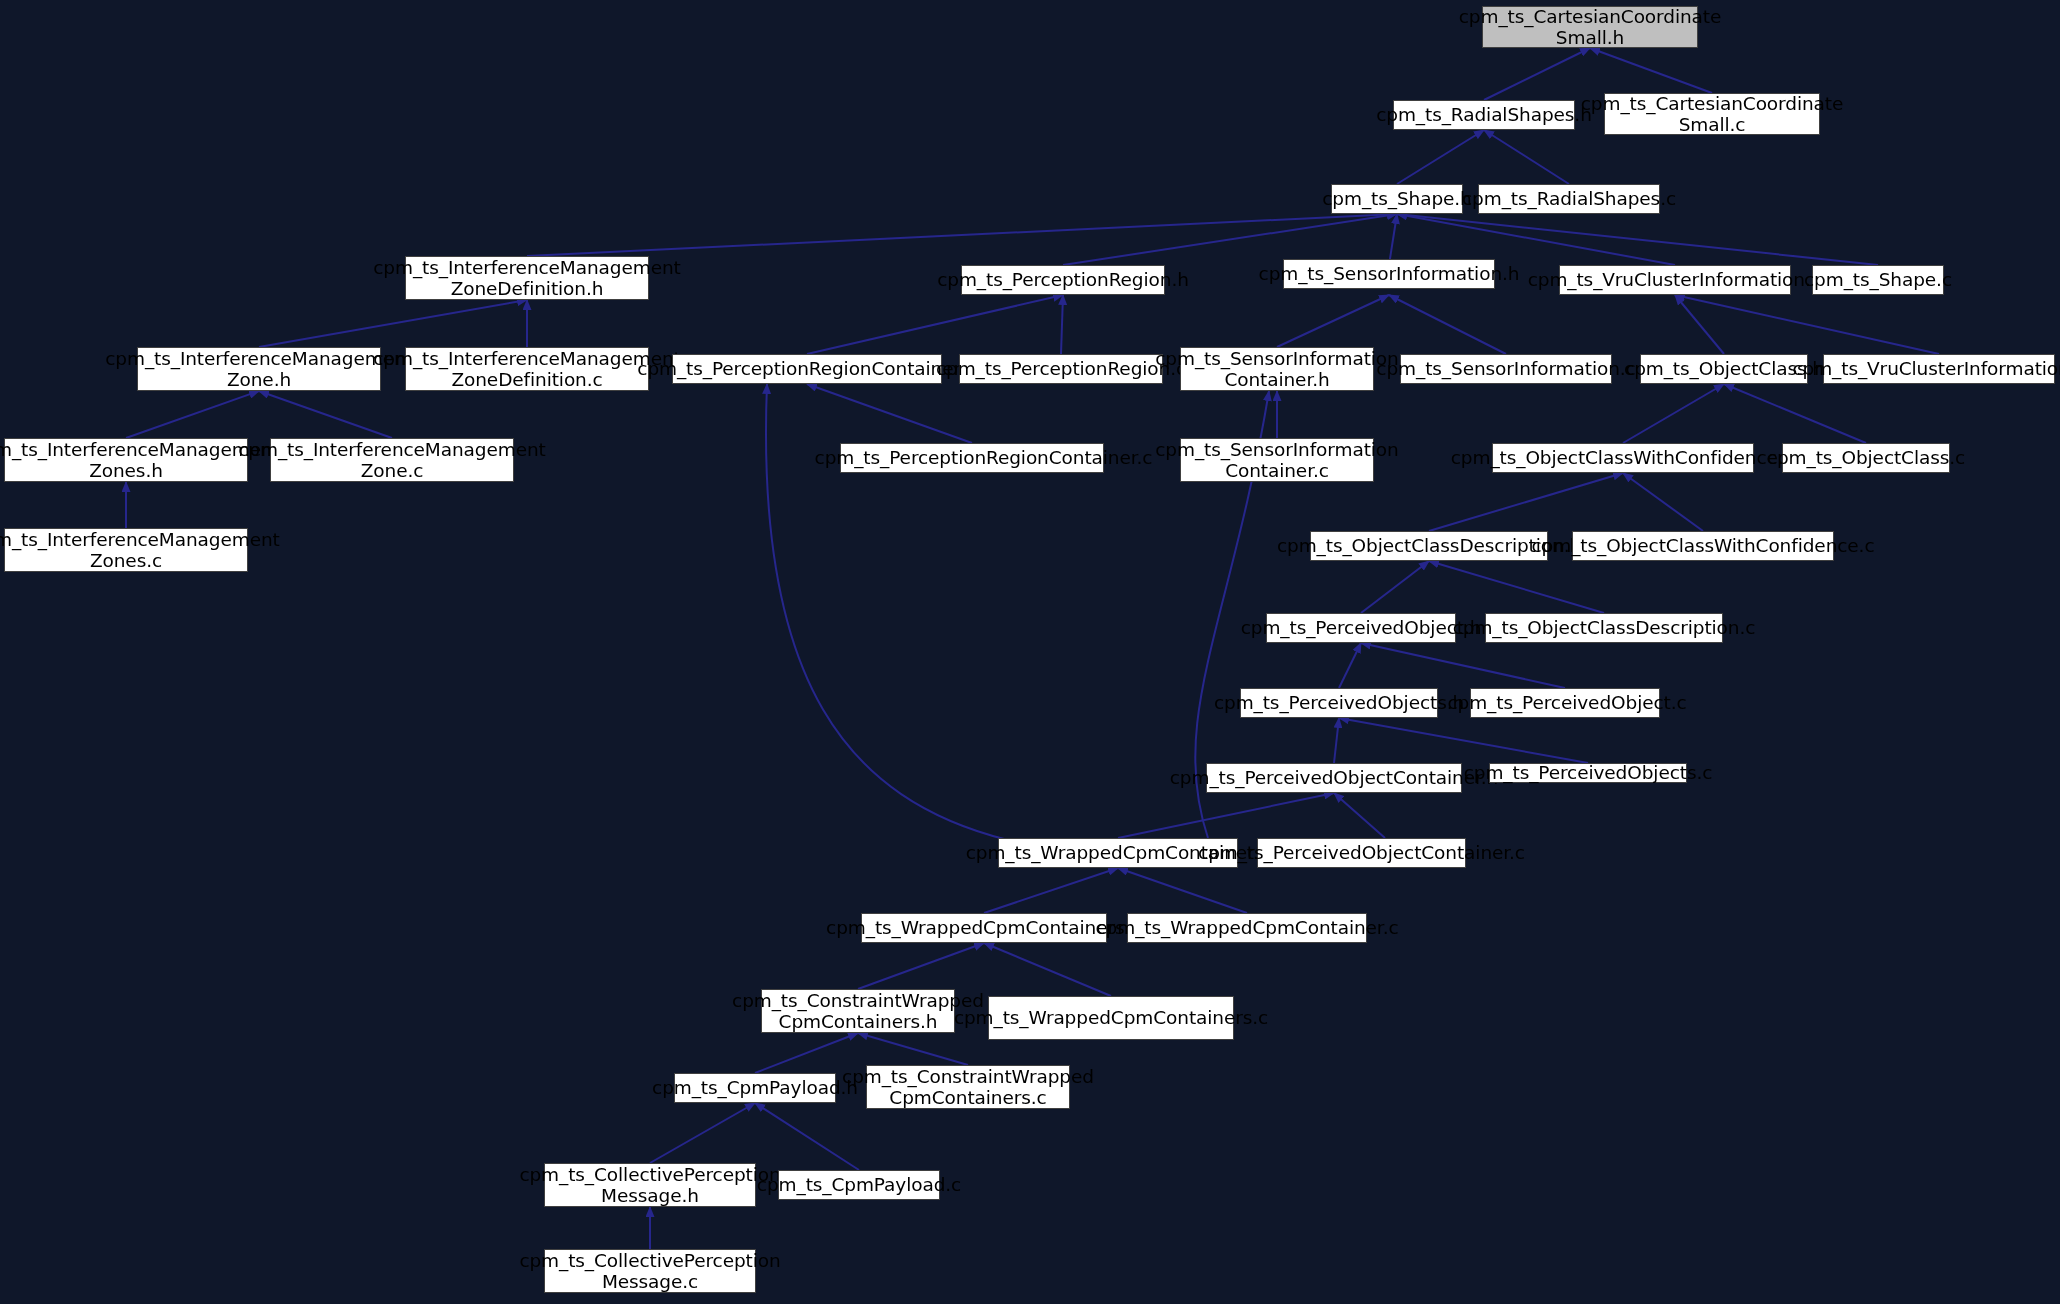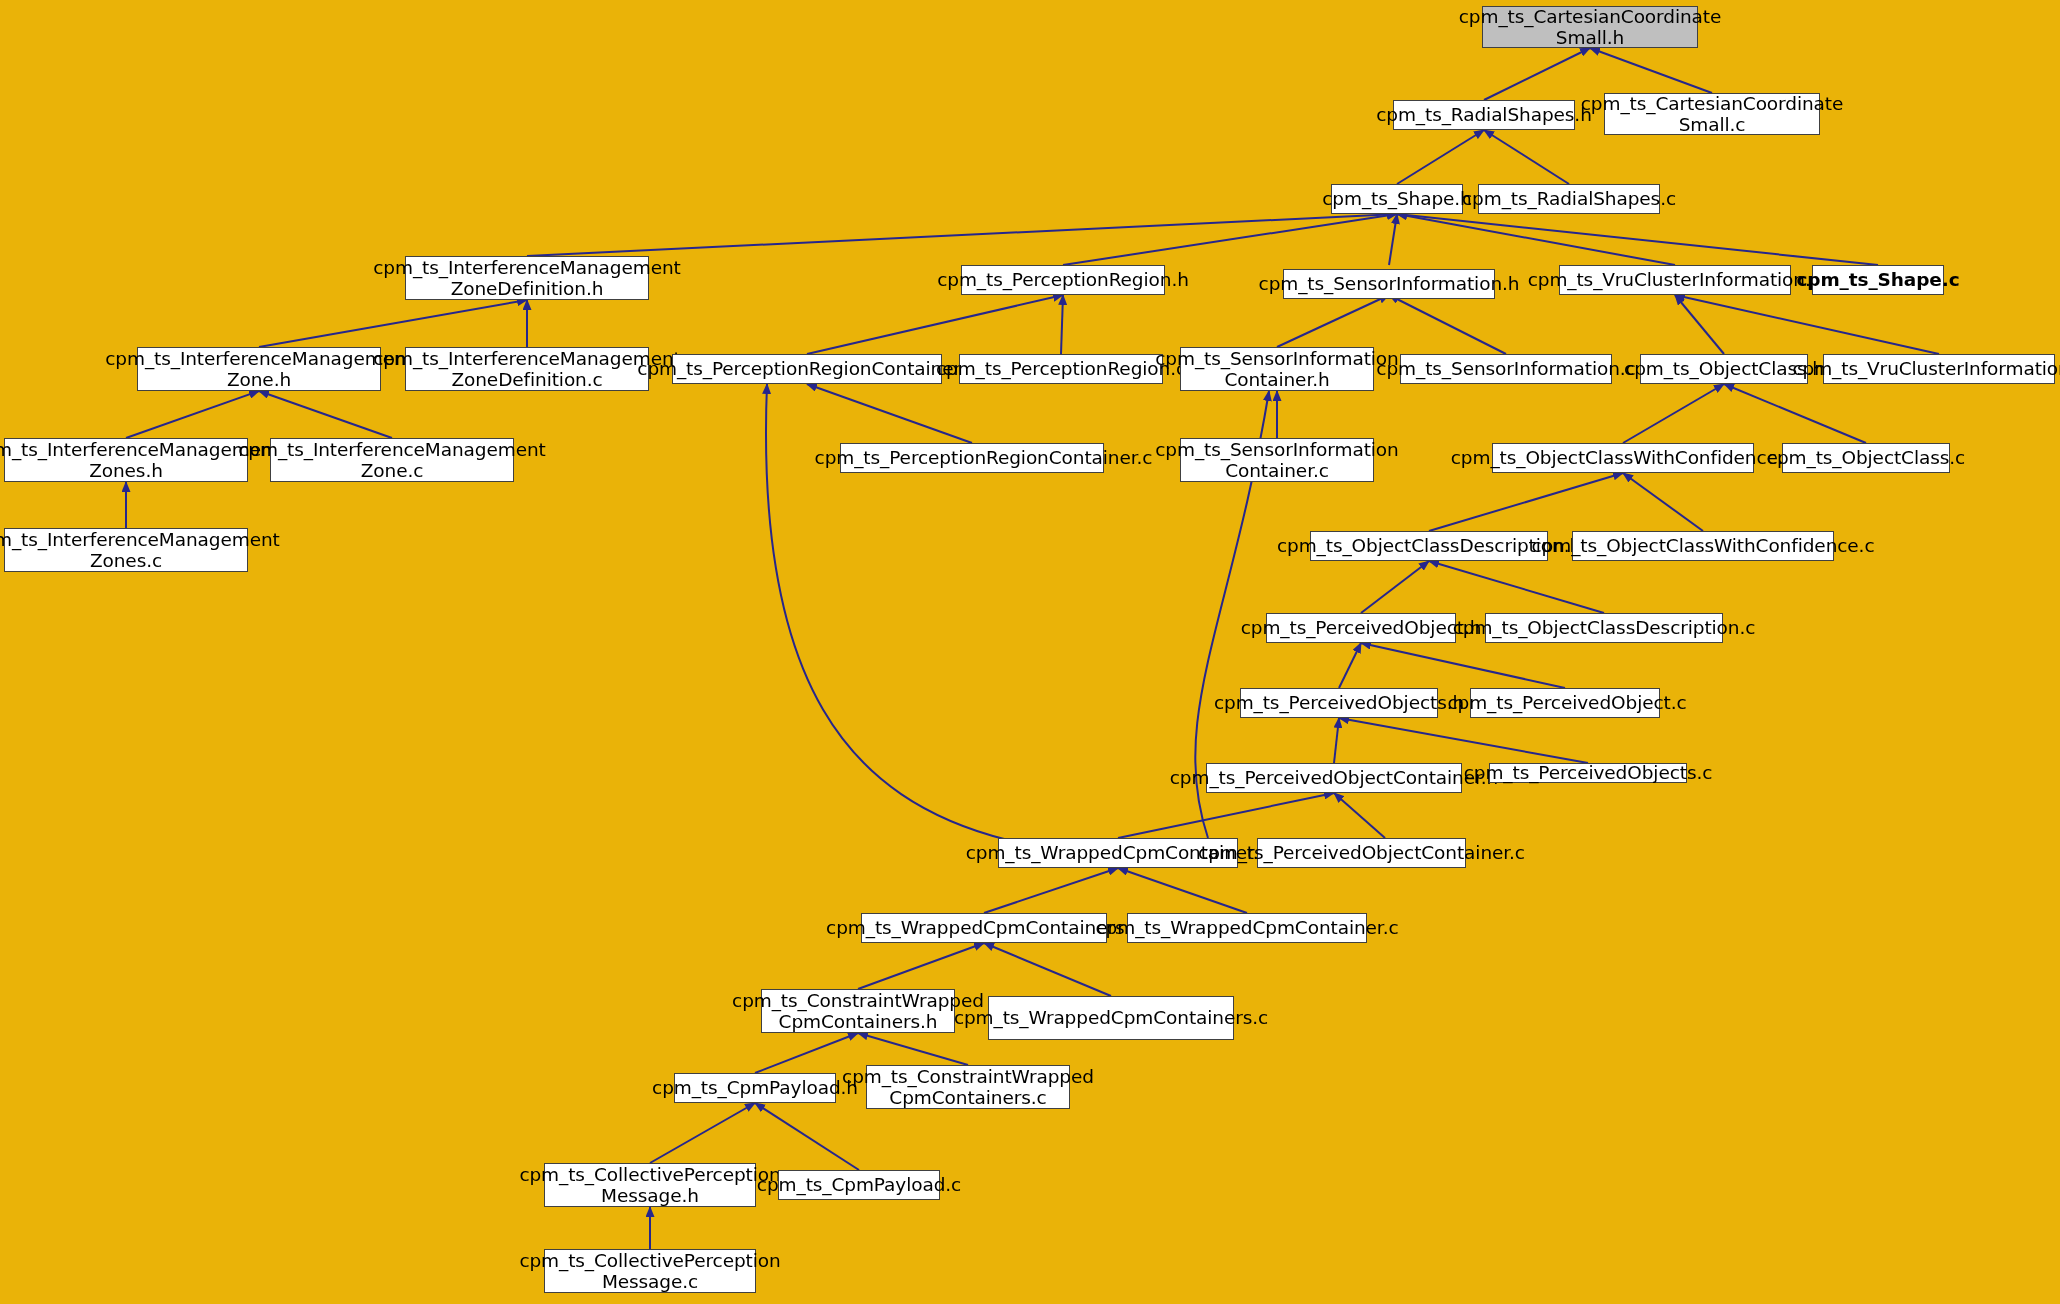--- a/index.html
+++ b/index.html
@@ -4,21 +4,21 @@
 <style>
   html, body {
     margin: 0;
     padding: 0;
     background: #ffffff;
   }
   #canvas {
     position: relative;
     width: 2060px;
     height: 1304px;
-    background: #eab308;
+    background: #0f172a;
     overflow: hidden;
     font-family: "DejaVu Sans", "Liberation Sans", sans-serif;
   }
   #edge-layer {
     position: absolute;
     left: 0;
     top: 0;
     width: 2060px;
     height: 1304px;
     pointer-events: none;
@@ -106,23 +106,23 @@
       <div class="node highlight" style="left: 1482px; top: 6px; width: 216px; height: 42px;">cpm_ts_CartesianCoordinate
 Small.h</div>
       <div class="node" style="left: 1393px; top: 100px; width: 182px; height: 30px;">cpm_ts_RadialShapes.h</div>
       <div class="node" style="left: 1604px; top: 93px; width: 216px; height: 42px;">cpm_ts_CartesianCoordinate
 Small.c</div>
       <div class="node" style="left: 1331px; top: 184px; width: 132px; height: 30px;">cpm_ts_Shape.h</div>
       <div class="node" style="left: 1478px; top: 184px; width: 182px; height: 30px;">cpm_ts_RadialShapes.c</div>
       <div class="node" style="left: 405px; top: 256px; width: 244px; height: 44px;">cpm_ts_InterferenceManagement
 ZoneDefinition.h</div>
       <div class="node" style="left: 961px; top: 265px; width: 204px; height: 30px;">cpm_ts_PerceptionRegion.h</div>
-      <div class="node" style="left: 1283px; top: 269px; width: 212px; height: 30px;">cpm_ts_SensorInformation.h</div>
+      <div class="node" style="left: 1283px; top: 259px; width: 212px; height: 30px;">cpm_ts_SensorInformation.h</div>
       <div class="node" style="left: 1559px; top: 265px; width: 232px; height: 30px;">cpm_ts_VruClusterInformation.h</div>
-      <div class="node" style="left: 1812px; top: 265px; width: 132px; height: 30px; font-weight: bold;">cpm_ts_Shape.c</div>
+      <div class="node" style="left: 1812px; top: 265px; width: 132px; height: 30px;">cpm_ts_Shape.c</div>
       <div class="node" style="left: 137px; top: 347px; width: 244px; height: 44px;">cpm_ts_InterferenceManagement
 Zone.h</div>
       <div class="node" style="left: 405px; top: 347px; width: 244px; height: 44px;">cpm_ts_InterferenceManagement
 ZoneDefinition.c</div>
       <div class="node" style="left: 672px; top: 354px; width: 270px; height: 30px;">cpm_ts_PerceptionRegionContainer.h</div>
       <div class="node" style="left: 959px; top: 354px; width: 204px; height: 30px;">cpm_ts_PerceptionRegion.c</div>
       <div class="node" style="left: 1180px; top: 347px; width: 194px; height: 44px;">cpm_ts_SensorInformation
 Container.h</div>
       <div class="node" style="left: 1400px; top: 354px; width: 212px; height: 30px;">cpm_ts_SensorInformation.c</div>
       <div class="node" style="left: 1640px; top: 354px; width: 168px; height: 30px;">cpm_ts_ObjectClass.h</div>

